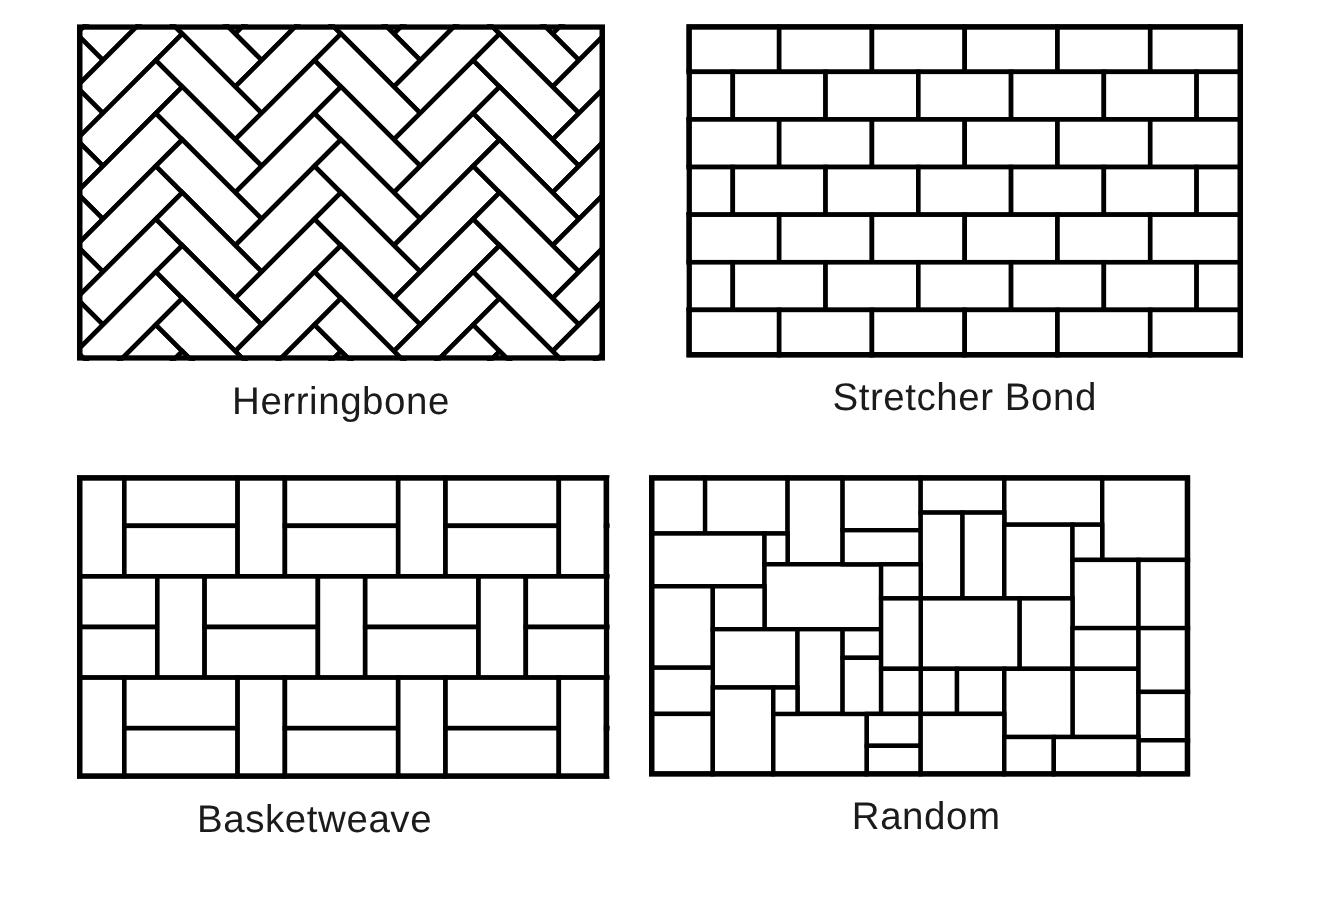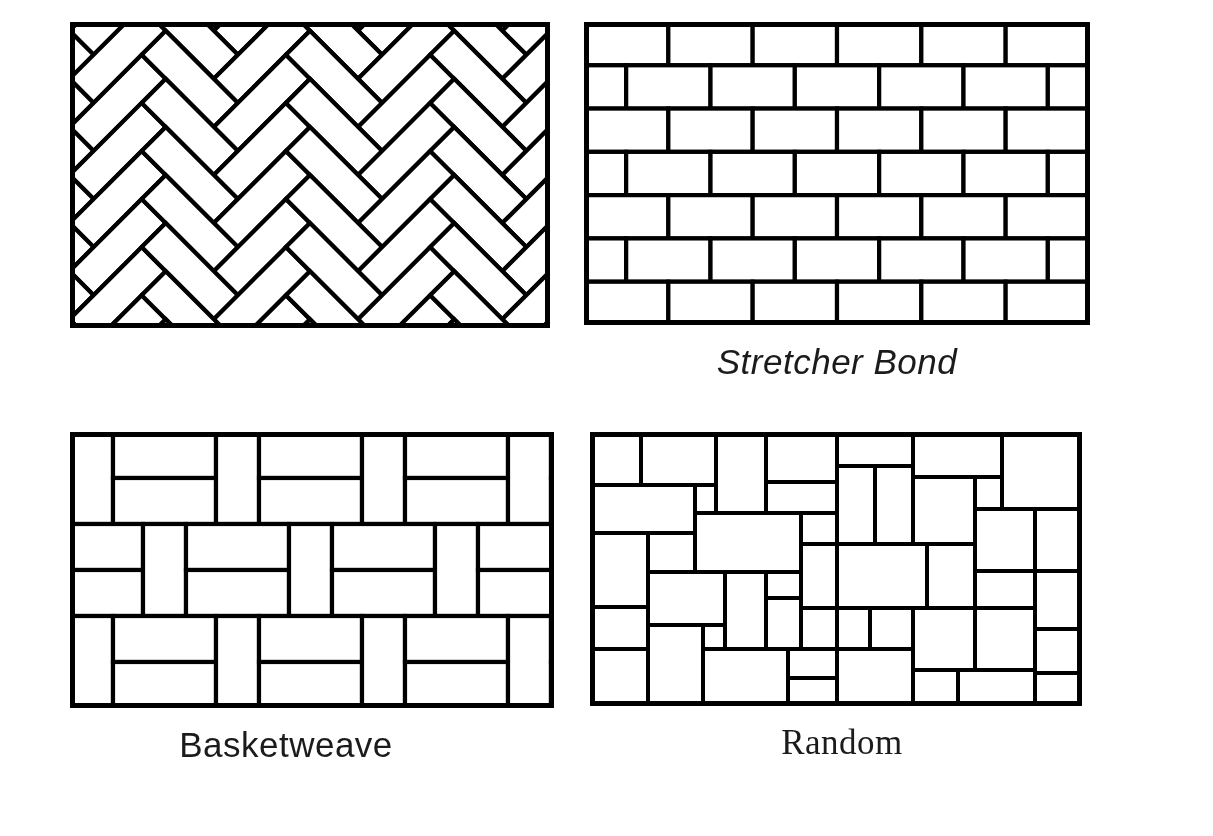--- a/index.html
+++ b/index.html
@@ -258,23 +258,24 @@
               <rect x="512" y="-187" width="102" height="34" fill="#ffffff" stroke="#000000" stroke-width="4.2" stroke-linejoin="miter"></rect>
               <rect x="546" y="-153" width="102" height="34" fill="#ffffff" stroke="#000000" stroke-width="4.2" stroke-linejoin="miter"></rect>
               <rect x="580" y="-119" width="102" height="34" fill="#ffffff" stroke="#000000" stroke-width="4.2" stroke-linejoin="miter"></rect>
               <rect x="614" y="-85" width="102" height="34" fill="#ffffff" stroke="#000000" stroke-width="4.2" stroke-linejoin="miter"></rect>
               <rect x="648" y="-51" width="102" height="34" fill="#ffffff" stroke="#000000" stroke-width="4.2" stroke-linejoin="miter"></rect>
               <rect x="682" y="-17" width="102" height="34" fill="#ffffff" stroke="#000000" stroke-width="4.2" stroke-linejoin="miter"></rect>
             </g>
           </g>
           <rect x="2.5" y="2.5" width="475" height="301" fill="none" stroke="#000000" stroke-width="5"></rect>
         </svg></div>
+    <figcaption style="color: rgb(27, 27, 27);">Herringbone</figcaption>
   </figure>
 
-  <figure class="panel" style="left: 584px; top: 22px; width: 506px; font-style: italic;">
+  <figure class="panel" style="left: 624px; top: 22px; width: 506px;">
     <div class="art"><svg width="506" height="303" viewBox="0 0 506 303">
           <defs>
             <clipPath id="clip-stretcher">
               <rect x="0" y="0" width="506" height="303"></rect>
             </clipPath>
           </defs>
           <g clip-path="url(#clip-stretcher)">
             <rect x="0" y="0" width="84.33333333333333" height="43.285714285714285" fill="#ffffff" stroke="#000000" stroke-width="4.2" stroke-linejoin="miter"></rect>
             <rect x="84.33333333333333" y="0" width="84.33333333333333" height="43.285714285714285" fill="#ffffff" stroke="#000000" stroke-width="4.2" stroke-linejoin="miter"></rect>
             <rect x="168.66666666666666" y="0" width="84.33333333333333" height="43.285714285714285" fill="#ffffff" stroke="#000000" stroke-width="4.2" stroke-linejoin="miter"></rect>
@@ -391,21 +392,21 @@
             <rect x="481" y="230" width="103" height="46" fill="#ffffff" stroke="#000000" stroke-width="4.2" stroke-linejoin="miter"></rect>
             <rect x="584" y="184" width="43" height="92" fill="#ffffff" stroke="#000000" stroke-width="4.2" stroke-linejoin="miter"></rect>
             <rect x="627" y="184" width="103" height="46" fill="#ffffff" stroke="#000000" stroke-width="4.2" stroke-linejoin="miter"></rect>
             <rect x="627" y="230" width="103" height="46" fill="#ffffff" stroke="#000000" stroke-width="4.2" stroke-linejoin="miter"></rect>
           </g>
           <rect x="2.5" y="2.5" width="479" height="271" fill="none" stroke="#000000" stroke-width="5"></rect>
         </svg></div>
     <figcaption style="color: rgb(27, 27, 27);">Basketweave</figcaption>
   </figure>
 
-  <figure class="panel" style="left: 590px; top: 432px; width: 504px; font-family: Liberation Serif, serif;">
+  <figure class="panel" style="left: 590px; top: 432px; width: 504px;">
     <div class="art"><svg width="492" height="274" viewBox="0 0 492 274">
           <defs>
             <clipPath id="clip-random">
               <rect x="0" y="0" width="492" height="274"></rect>
             </clipPath>
           </defs>
           <g clip-path="url(#clip-random)">
             <rect x="0" y="0" width="51" height="53" fill="#ffffff" stroke="#000000" stroke-width="4" stroke-linejoin="miter"></rect>
             <rect x="51" y="0" width="75" height="53" fill="#ffffff" stroke="#000000" stroke-width="4" stroke-linejoin="miter"></rect>
             <rect x="126" y="0" width="50" height="81" fill="#ffffff" stroke="#000000" stroke-width="4" stroke-linejoin="miter"></rect>

